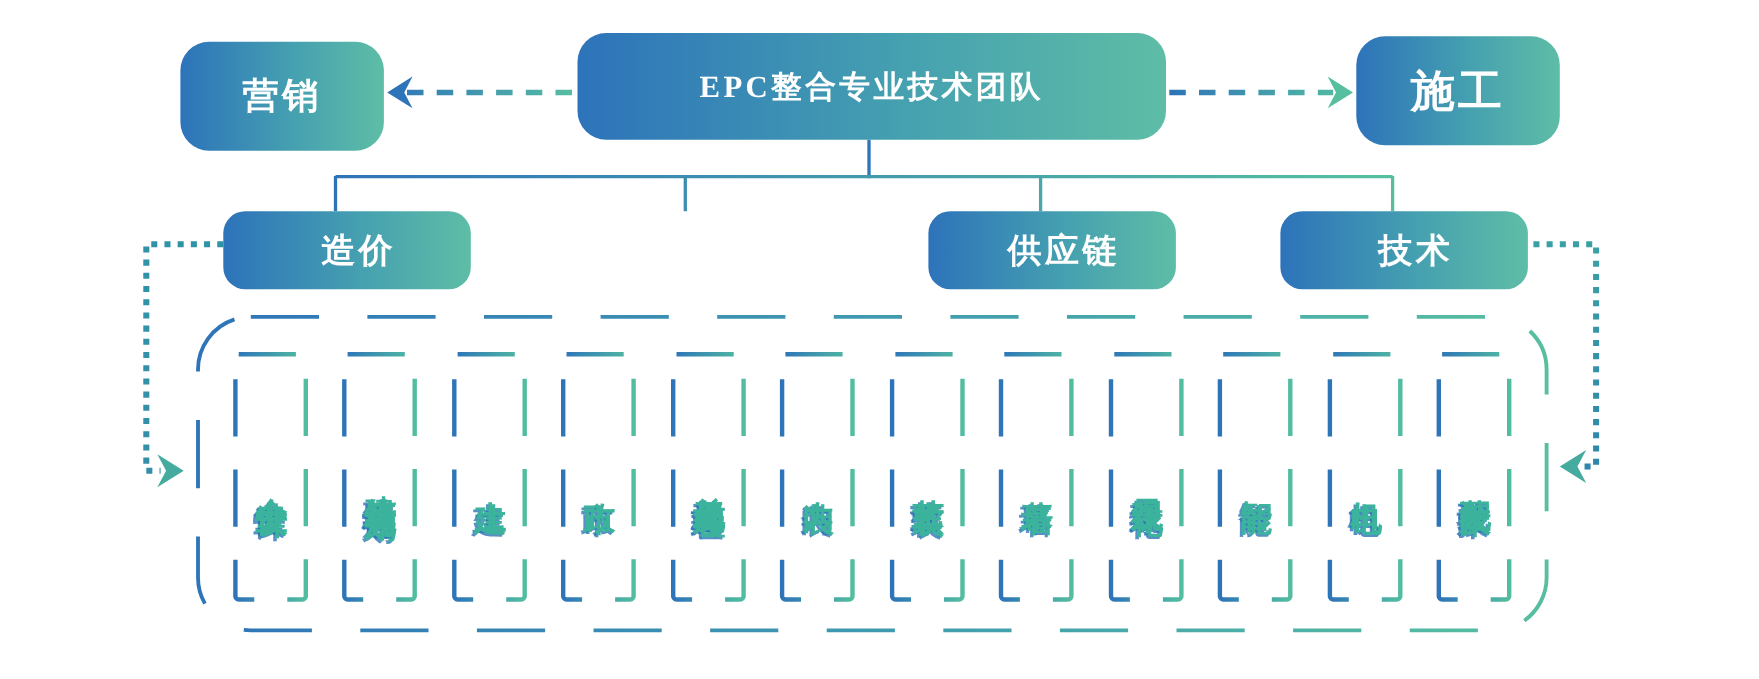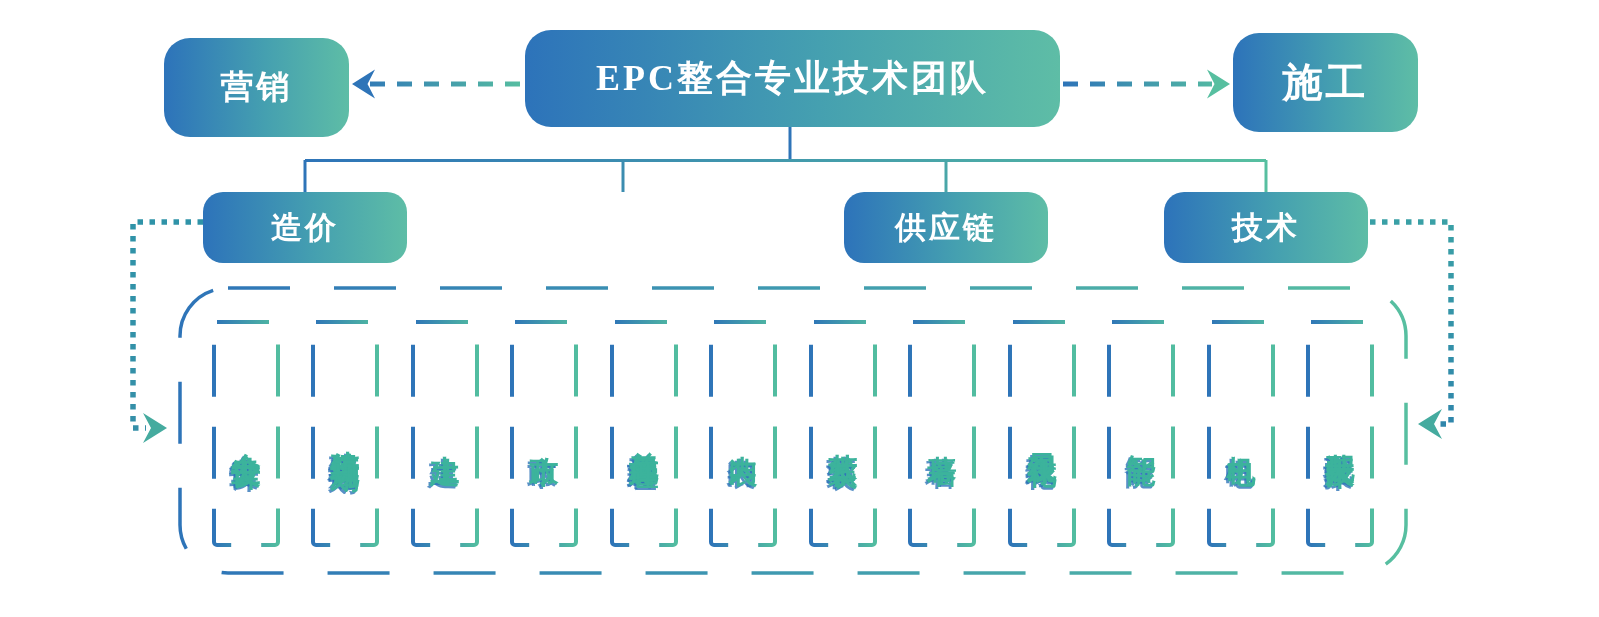--- a/index.html
+++ b/index.html
@@ -12,24 +12,24 @@
   }
   svg.links{position:absolute;left:0;top:0;width:1599px;height:617px;}
   .node{
     position:absolute;
     display:flex;align-items:center;justify-content:center;
     color:#ffffff;font-weight:bold;
     background:linear-gradient(90deg,#2d73ba 0%,#45a0b0 55%,#5ebda6 100%);
     text-align:left;
   }
   .node span{letter-spacing:3px;}
-  .node.root{left:525px;top:30px;width:535px;height:97px;border-radius:26px;font-size:36px;}
+  .node.root{left:525px;top:30px;width:535px;height:97px;border-radius:26px;font-size:28px;}
   .node.side-left{left:164px;top:38px;width:185px;height:99px;border-radius:26px;font-size:33px;}
   .node.side-right{left:1233px;top:33px;width:185px;height:99px;border-radius:26px;font-size:40px;}
-  .node.branch{top:192px;width:204px;height:71px;border-radius:20px;font-size:31px;}
+  .node.branch{top:192px;width:204px;height:71px;border-radius:20px;font-size:31px;padding-left:21px;}
   .node.b0{left:203px;}
   .node.b1{left:521px;}
   .node.b2{left:844px;}
   .node.b3{left:1164px;}
   .unit-label{
     position:absolute;top:322px;height:223px;width:64px;
     display:flex;align-items:center;justify-content:center;
     writing-mode:vertical-rl;text-orientation:upright;
     font-size:29px;font-weight:bold;letter-spacing:2px;line-height:1;
     color:#3cb39c;

